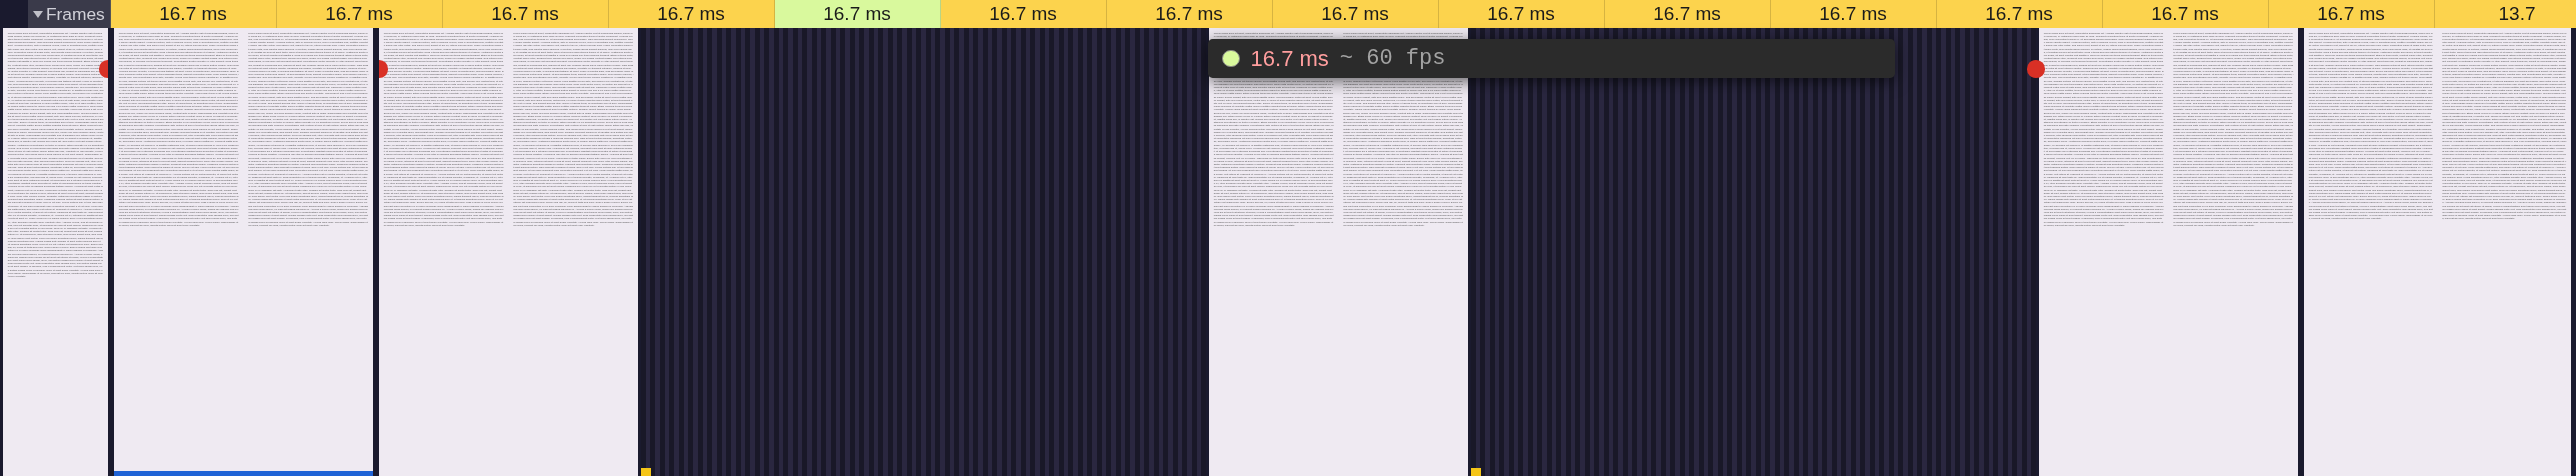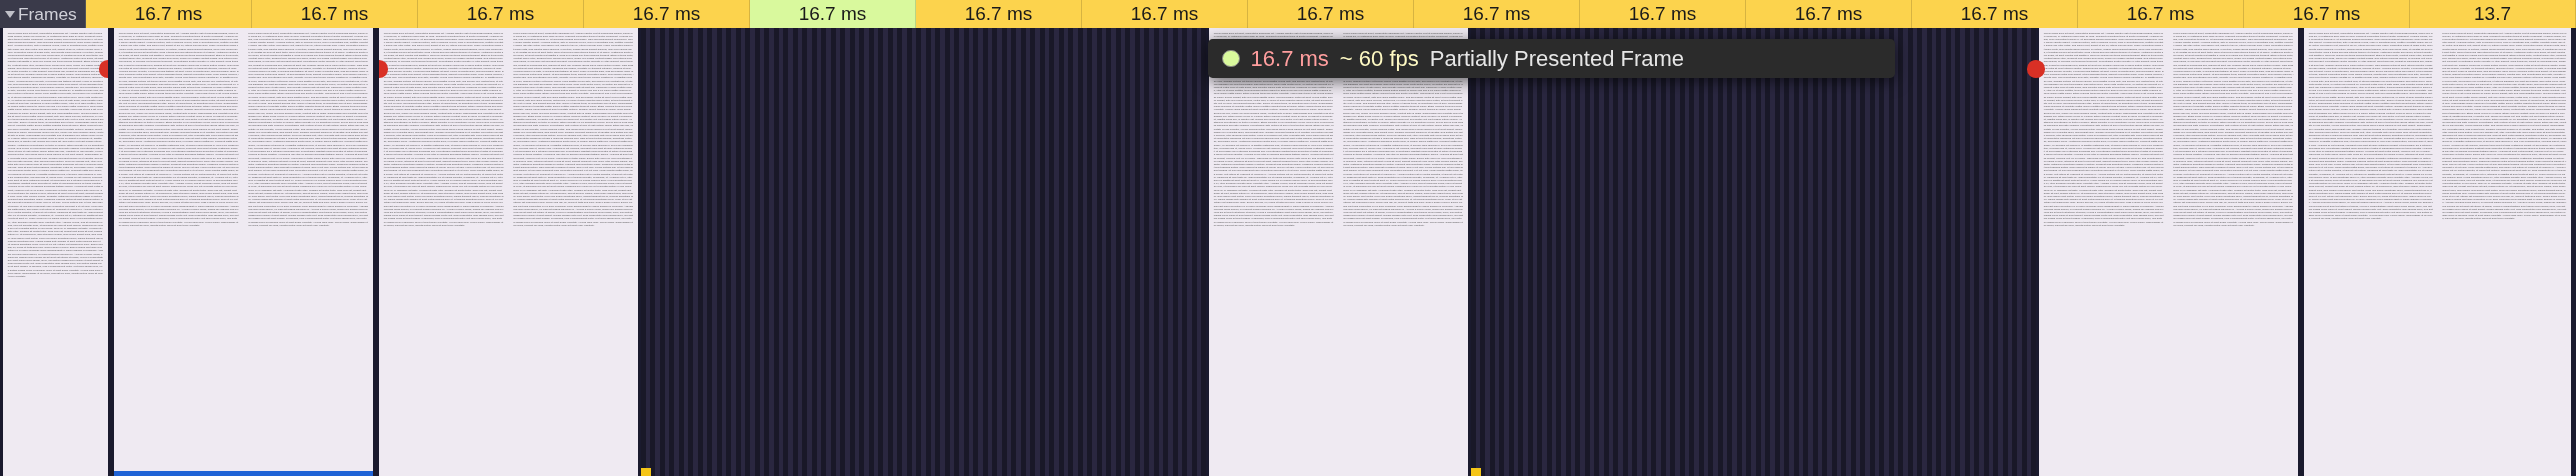--- a/index.html
+++ b/index.html
@@ -8,20 +8,21 @@
     background: #1a1a2e;
     width: 2576px;
     height: 477px;
     overflow: hidden;
     position: relative;
   }
   .frames-track {
     position: relative;
     width: 100%;
     height: 100%;
+    padding-left: 28px;
   }
   .frames-header-row {
     display: flex;
     height: 28.4px;
     position: relative;
     z-index: 10;
   }
   .frames-label-cell {
     width: 88px;
     background: #3a3a4a;
@@ -141,21 +142,21 @@
     z-index: 50;
     box-shadow: 0 3.2px 16px rgba(0,0,0,0.6);
   }
   .tooltip .swatch {
     width: 17.4px; height: 17.4px;
     border-radius: 50%;
     background: #d9f99d;
     border: 0.8px solid #888;
   }
   .tooltip .dur { color: #ff9e9e; }
-  .tooltip .sep { color: #fef9c3; }
+  .tooltip .sep { color: #a3a3a3; font-family: Liberation Mono, monospace; }
   .tooltip .lbl { color: #e6e6e6; }
   .lorem { word-break: break-all; }
 </style>
 </head>
 <body>
 
 <div class="frames-track">
 
   <div class="frames-header-row">
     <div class="frames-label-cell">
@@ -257,17 +258,16 @@
           </div>
       </div>
     </div>
 
   </div>
 
   <div class="tooltip">
     <span class="swatch"></span>
     <span class="dur">16.7 ms</span>
     <span class="sep">~ 60 fps</span>
-    <span class="lbl">Partially Presented Frame</span>
   </div>
 
 </div>
 
 
 </body></html>

